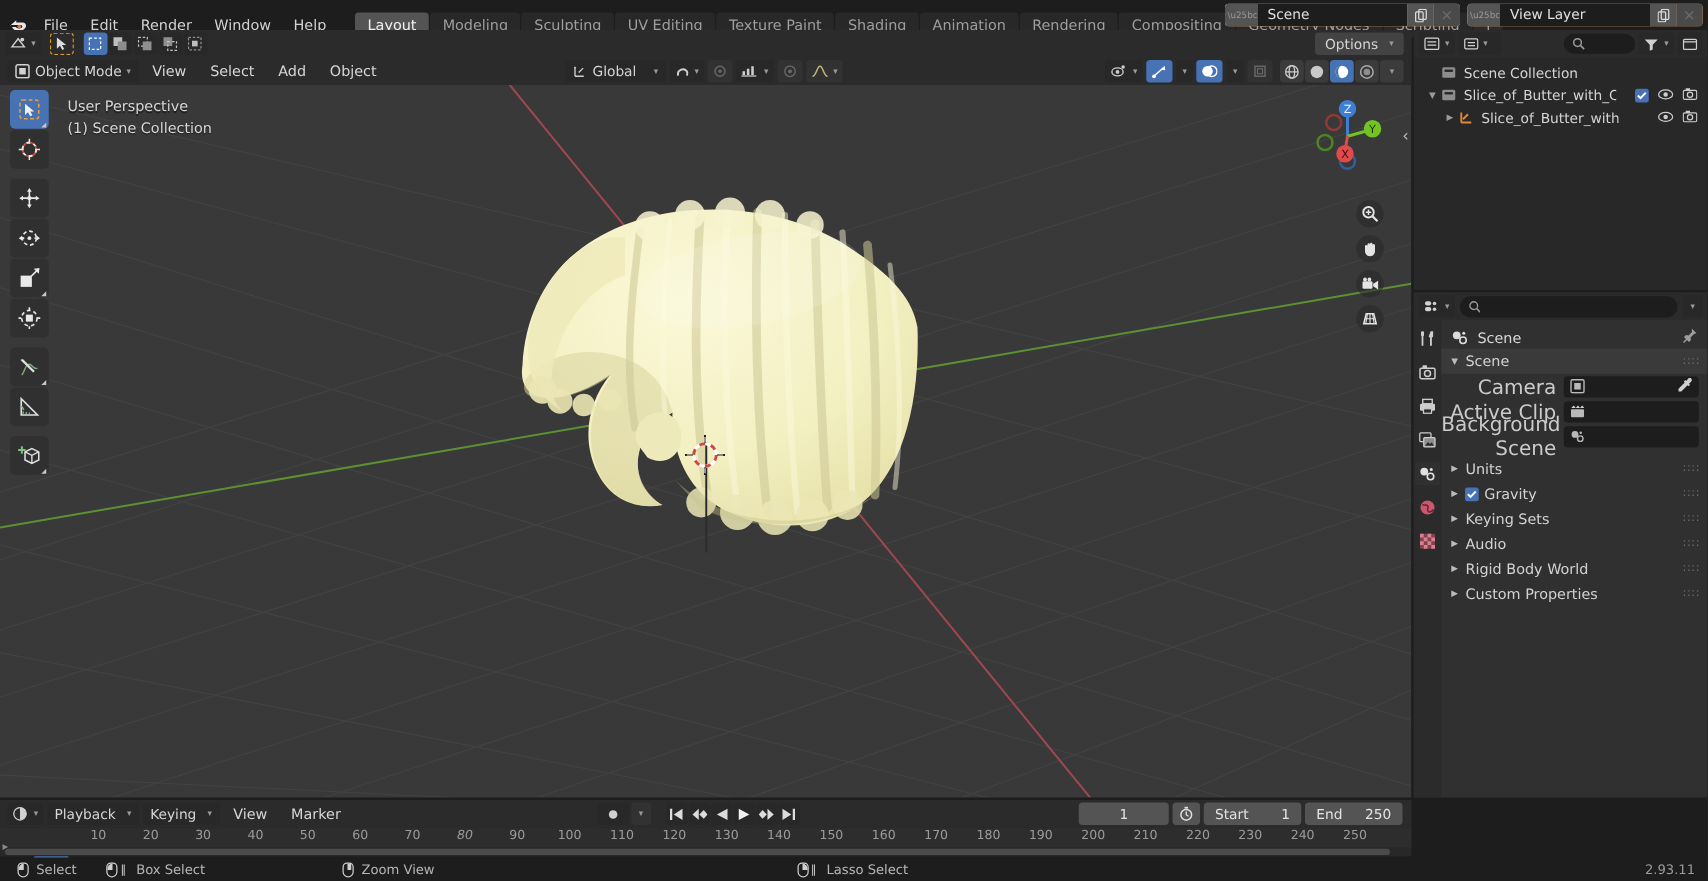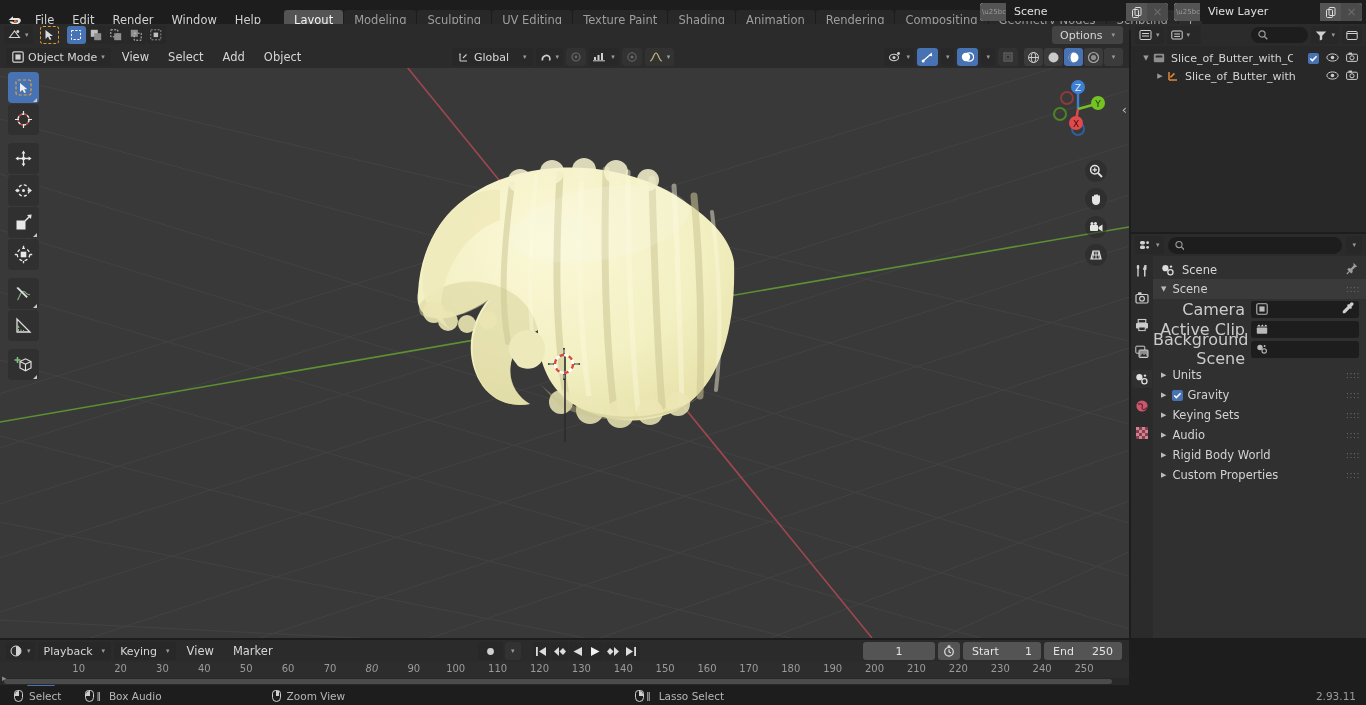--- a/index.html
+++ b/index.html
@@ -522,20 +522,24 @@
           </div>
         </div>
       </div>
     </div>
 
     <div class="hdr-btn" style="position:absolute; right:6px; top:2px; z-index:25; background:#434343; padding:0 8px;">
       <span>Options</span>
       <span class="caret" style="margin-left:5px">▾</span>
     </div>
 
+    <div class="vp-info">
+      <div>User Perspective</div>
+      <div>(1) Scene Collection</div>
+    </div>
 
     <div class="toolbar">
       <div class="tool active">
         <svg width="17" height="17" viewBox="0 0 17 17">
             <rect x="1" y="1" width="15" height="15" rx="2" fill="none" stroke="#e8a13c" stroke-width="1.2" stroke-dasharray="3 2"></rect>
             <path d="M5 4 L5 13 L7.4 10.8 L9.2 14 L10.9 13.2 L9.2 10.2 L12.4 10.2 Z" fill="#f0f0f0"></path>
           </svg>
         <div class="corner"></div>
       </div>
       <div class="tool">
@@ -681,20 +685,30 @@
       <div class="hdr-btn sq">
         <svg width="12" height="12" viewBox="0 0 12 12">
             <rect x="0.8" y="2.5" width="10.4" height="8" rx="1" fill="none" stroke="#cfcfcf" stroke-width="1"></rect>
             <path d="M0.8 4.5 L11.2 4.5" stroke="#cfcfcf" stroke-width="1"></path>
           </svg>
       </div>
     </div>
 
     <div style="padding-top:3px">
 
+      <div class="ol-row" style="padding-left:10px">
+        <div class="ol-disc"></div>
+        <div class="ol-icon">
+          <svg width="12" height="12" viewBox="0 0 12 12">
+              <rect x="0.8" y="1.8" width="10.4" height="8.4" rx="1.2" fill="#8d8d8d"></rect>
+              <rect x="2.6" y="3.6" width="6.8" height="2" rx="0.6" fill="#2b2b2b"></rect>
+            </svg>
+        </div>
+        <div class="ol-name" style="margin-left:5px">Scene Collection</div>
+      </div>
 
       <div class="ol-row" style="padding-left:10px">
         <div class="ol-disc">▼</div>
         <div class="ol-icon">
           <svg width="12" height="12" viewBox="0 0 12 12">
               <rect x="0.8" y="1.8" width="10.4" height="8.4" rx="1.2" fill="#8d8d8d"></rect>
               <rect x="2.6" y="3.6" width="6.8" height="2" rx="0.6" fill="#2b2b2b"></rect>
             </svg>
         </div>
         <div class="ol-name" style="margin-left:5px; max-width:122px">Slice_of_Butter_with_Curl_00:</div>
@@ -1058,21 +1072,21 @@
   </div>
 
   <div class="statusbar">
     <div class="status-item" style="margin-left:14px">
       <span class="mouse-ic l"></span>
       <span>Select</span>
     </div>
     <div class="status-item" style="margin-left:24px">
       <span class="mouse-ic l"></span>
       <span class="m-drag">‖</span>
-      <span style="margin-left:2px">Box Audio</span>
+      <span style="margin-left:2px">Box Select</span>
     </div>
     <div class="status-item" style="margin-left:110px">
       <span class="mouse-ic m"></span>
       <span>Zoom View</span>
     </div>
     <div class="status-item" style="margin-left:290px">
       <span class="mouse-ic r"></span>
       <span class="m-drag">‖</span>
       <span style="margin-left:2px">Lasso Select</span>
     </div>

